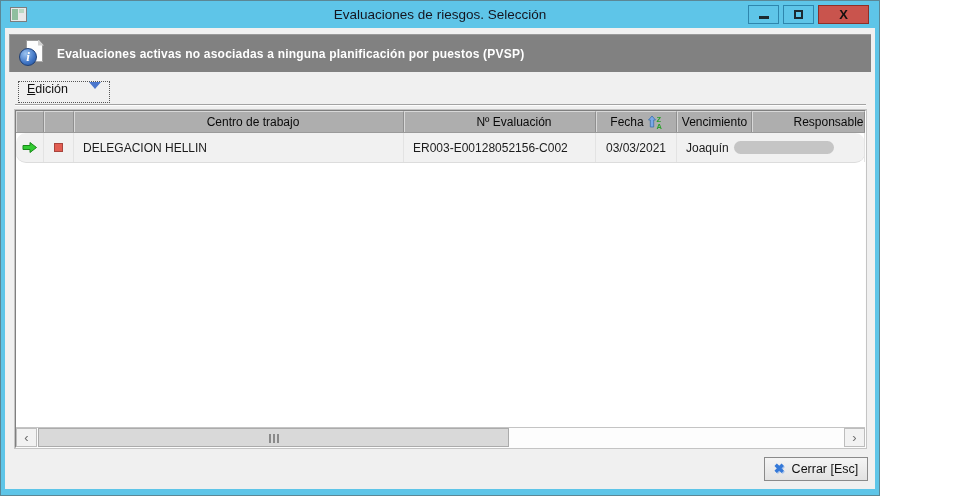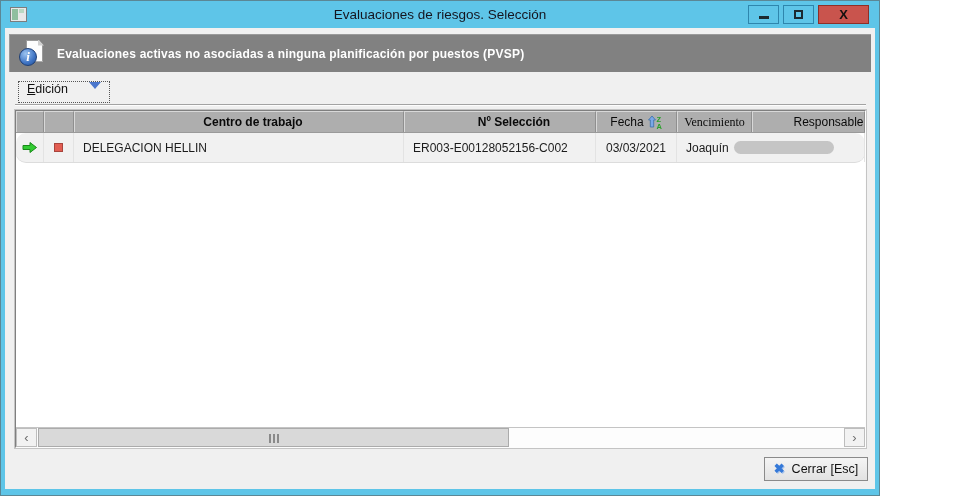--- a/index.html
+++ b/index.html
@@ -51,23 +51,23 @@
 
   .separator { margin: 3px 9px 0 10px; height: 2px; border-top: 1px solid #a3a3a3; border-bottom: 1px solid #fdfdfd; flex: none; }
 
   
   .grid { margin: 4px 9px 0 10px; height: 338px; background: #fff; display: flex; flex-direction: column;
           border: 1px solid; border-color: #7f7f7f #fdfdfd #fdfdfd #7f7f7f; outline: 1px solid #c4c4c4; flex: none; }
   .ghead { display: flex; height: 22px; flex: none; background: #aeaeae; border-bottom: 1px solid #9a9a9a; }
   .hcell { display: flex; align-items: center; justify-content: center; font-size: 12px; color: #0a0a0a;
            border-right: 1px solid #8f8f8f; border-left: 1px solid #d8d8d8; border-top: 1px solid #d8d8d8;
            background: #aeaeae; gap: 4px; overflow: hidden; white-space: nowrap; }
-  .hcell.bold { font-weight: bold; padding-left: 28px; }
+  .hcell.bold { font-weight: normal; padding-left: 28px; }
   .c0 { width: 28px; flex: none; } .c1 { width: 30px; flex: none; } .c2 { width: 330px; flex: none; }
-  .c3 { width: 192px; flex: none; } .c4 { width: 81px; flex: none; } .c5 { width: 75px; flex: none; font-family: Liberation Serif, serif; }
+  .c3 { width: 192px; flex: none; } .c4 { width: 81px; flex: none; } .c5 { width: 75px; flex: none; }
   .c6 { flex: 1; padding-left: 40px; }
   .grow { display: flex; height: 30px; flex: none; background: #f1f1f1; border-bottom: 1px solid #dcdcdc; cursor: default; border-radius: 10px; }
   .cell { display: flex; align-items: center; font-size: 12px; color: #1c1c1c; border-right: 1px solid #e3e3e3;
           overflow: hidden; white-space: nowrap; }
   .cell.center { justify-content: center; }
   .cell.left { padding-left: 9px; }
   .cell.iconc { justify-content: center; }
   .redsq { width: 9px; height: 9px; background: #e25d52; border: 1px solid #a8443c; }
   .redacted { display: inline-block; width: 100px; height: 13px; background: #c5c5c5; border-radius: 7px; margin-left: 5px; }
   .gfill { flex: 1; background: #fff; }
@@ -136,21 +136,21 @@
       </div>
 
       <div class="separator"></div>
 
       <div class="grid">
 
         <div class="ghead">
           <div class="hcell c0"></div>
           <div class="hcell c1"></div>
           <div class="hcell c2 bold">Centro de trabajo</div>
-          <div class="hcell c3 bold">Nº Selección</div>
+          <div class="hcell c3 bold">Nº Evaluación</div>
           <div class="hcell c4">
             <span>Fecha</span>
             <svg width="15" height="14" viewBox="0 0 15 14">
               <polygon points="4,1 7.5,5 5.7,5 5.7,12 2.3,12 2.3,5 0.5,5" fill="#7aa8e8" stroke="#3a6ea8" stroke-width="0.8"></polygon>
               <text x="8.5" y="7" font-size="7.5" fill="#2aa02a" font-weight="bold">Z</text>
               <text x="8.5" y="14" font-size="7.5" fill="#2aa02a" font-weight="bold">A</text>
             </svg>
           </div>
           <div class="hcell c5">Vencimiento</div>
           <div class="hcell c6">Responsable</div>

